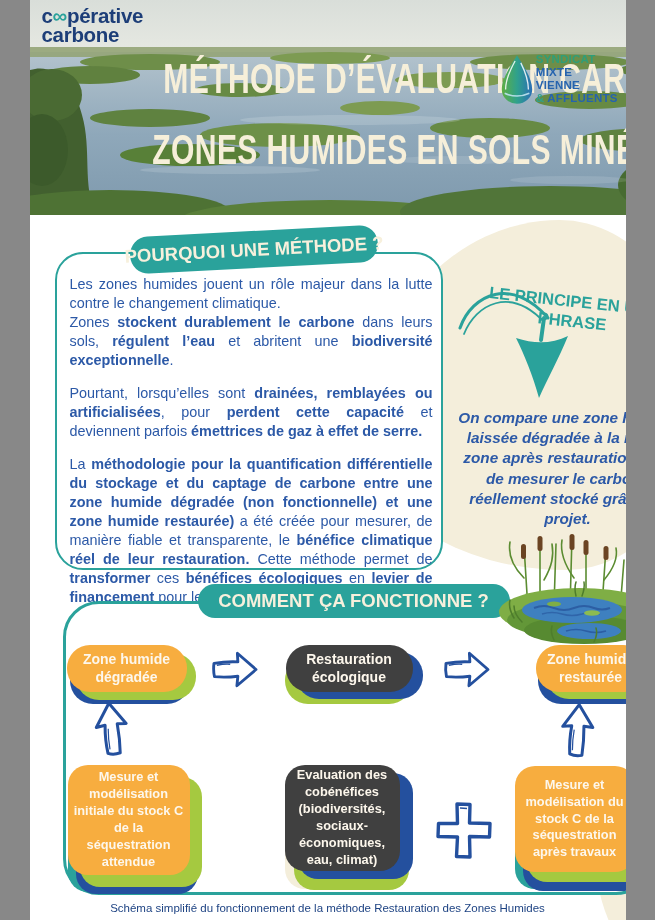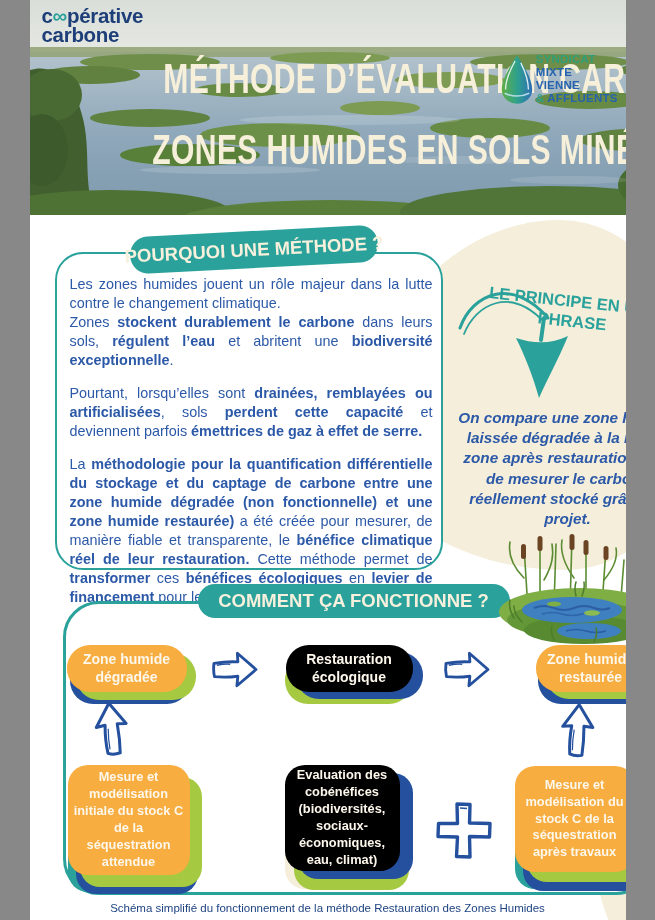--- a/index.html
+++ b/index.html
@@ -48,21 +48,21 @@
         color:#1e4383;font-size:11.5px;}
   
   .fwrap{position:absolute;z-index:3;}
   .fwrap .lay{position:absolute;inset:0;}
   .fwrap .front{position:absolute;inset:0;display:flex;align-items:center;justify-content:center;
         text-align:center;color:#FDF7EC;font-weight:bold;box-sizing:border-box;}
   .pillshape .lay,.pillshape .front{border-radius:23px;}
   .boxshape .lay,.boxshape .front{border-radius:20px;}
   .pillshape .front{font-size:14px;line-height:1.25;padding:2px 6px;}
   .boxshape .front{font-size:12.8px;line-height:1.32;padding:2px 5px;}
-  .bg-orange{background:#F7AD3F;} .bg-teal{background:#000000;}
+  .bg-orange{background:#F7AD3F;} .bg-teal{background:#404040;}
   .c-lime{background:#A5C940;} .c-navy{background:#24509E;}
   .c-teal{background:#2AA29B;} .c-cream{background:#F4EEDB;}
   #pill1{left:37px;top:645px;width:120px;height:47px;}
   #pill2{left:256px;top:645px;width:127px;height:47px;}
   #pill3{left:506px;top:645px;width:110px;height:47px;}
   #boxA{left:38px;top:765px;width:122px;height:110px;}
   #boxB{left:255px;top:765px;width:115px;height:106px;}
   #boxC{left:485px;top:766px;width:120px;height:106px;}
   .harrow{position:absolute;z-index:3;}
   #arrow1{left:179px;top:649px;} #arrow2{left:411px;top:649px;}
@@ -153,21 +153,21 @@
   <div class="tline t1"><span>MÉTHODE D’ÉVALUATION CARBONE DES</span></div>
   <div class="tline t2"><span>ZONES HUMIDES EN SOLS MINÉRAUX</span></div>
 
   <div class="blob"></div>
   <div class="blob2"></div>
 
   <div class="pill why-pill">POURQUOI UNE MÉTHODE ?</div>
   <div class="why-box">
     <p><span>Les zones humides jouent un rôle majeur dans la lutte contre le changement climatique.</span></p>
     <p class="gap"><span>Zones </span><b>stockent durablement le carbone</b><span> dans leurs sols, </span><b>régulent l’eau</b><span> et abritent une </span><b>biodiversité exceptionnelle</b><span>.</span></p>
-    <p class="gap"><span>Pourtant, lorsqu’elles sont </span><b>drainées, remblayées ou artificialisées</b><span>, sols </span><b>perdent cette capacité</b><span> et deviennent parfois </span><b>émettrices de gaz à effet de serre.</b></p>
+    <p class="gap"><span>Pourtant, lorsqu’elles sont </span><b>drainées, remblayées ou artificialisées</b><span>, pour </span><b>perdent cette capacité</b><span> et deviennent parfois </span><b>émettrices de gaz à effet de serre.</b></p>
     <p><span>La </span><b>méthodologie pour la quantification différentielle du stockage et du captage de carbone entre une zone humide dégradée (non fonctionnelle) et une zone humide restaurée)</b><span> a été créée pour mesurer, de manière fiable et transparente, le </span><b>bénéfice climatique réel de leur restauration.</b><span> Cette méthode permet de </span><b>transformer</b><span> ces </span><b>bénéfices écologiques</b><span> en </span><b>levier de financement</b><span> pour les </span><b>projets de restauration.</b></p>
   </div>
 
   <div class="prin-head">LE PRINCIPE EN UNE PHRASE</div>
   <svg class="prin-arrow" width="130" height="135" viewBox="0 0 130 135">
     <path d="M6,44 C18,10 58,-8 94,34" stroke="#2AA29B" stroke-width="3" fill="none" stroke-linecap="round"></path>
     <path d="M10,50 C22,20 56,2 90,38" stroke="#2AA29B" stroke-width="1.8" fill="none" stroke-linecap="round"></path>
     <path d="M90,34 L87,56" stroke="#2AA29B" stroke-width="4" stroke-linecap="round"></path>
     <path d="M62,54 C80,60 98,60 114,52 C105,74 93,96 85,114 C79,92 70,70 62,54 Z" fill="#2AA29B"></path>
   </svg>

